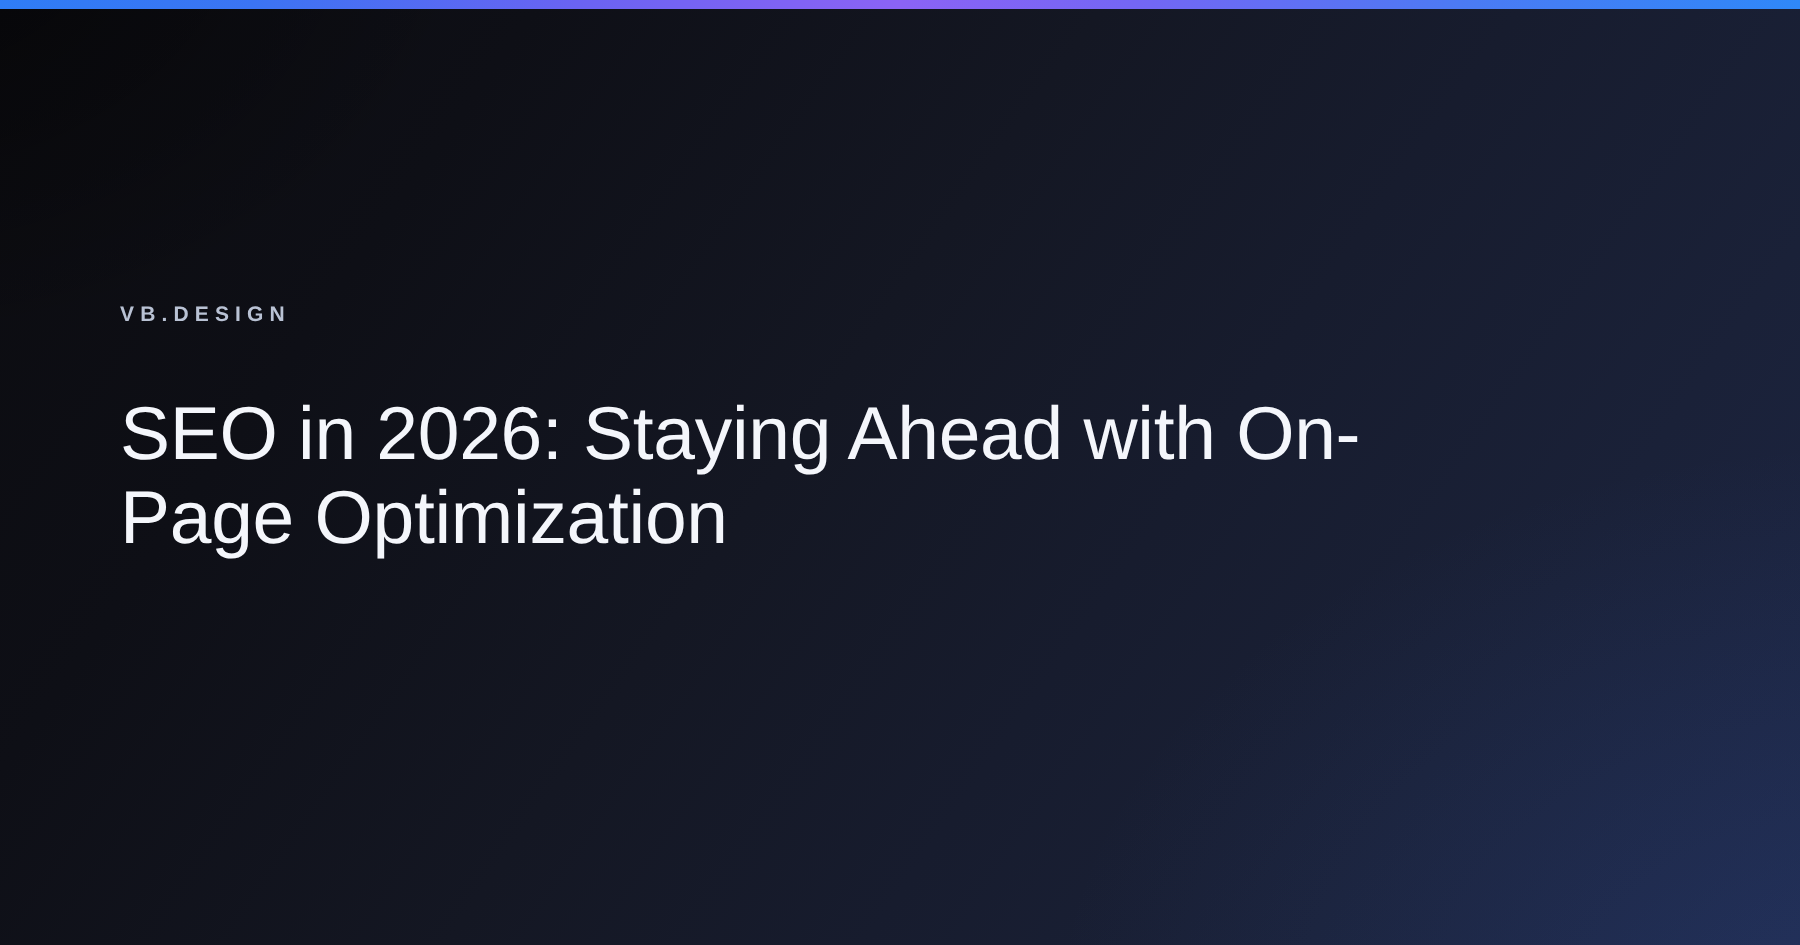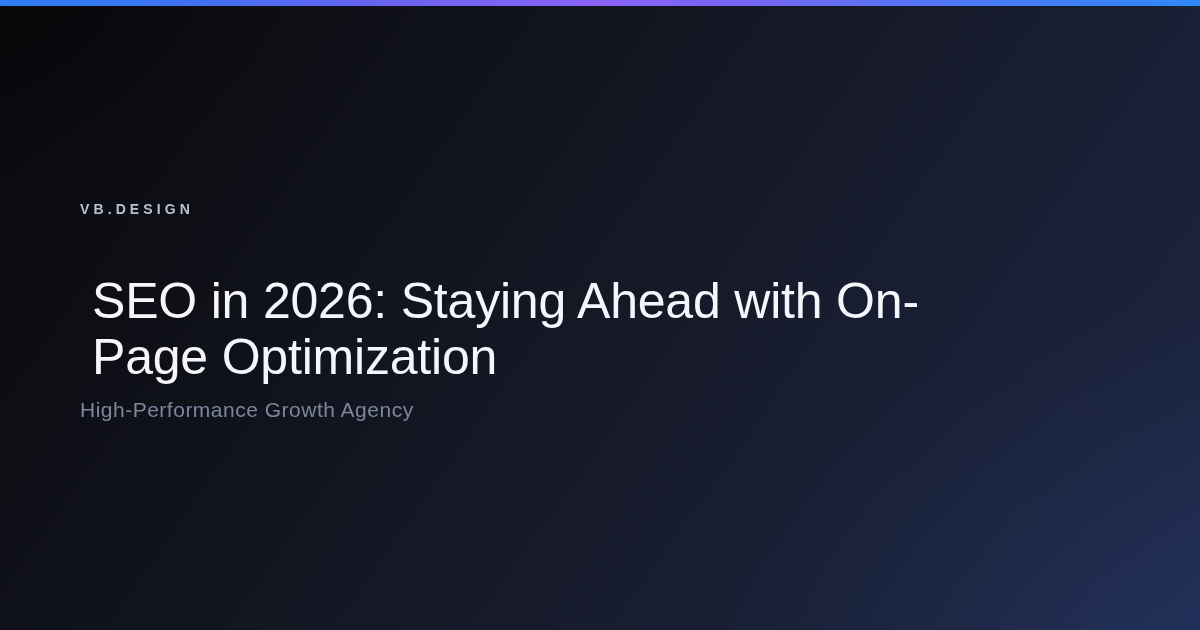--- a/index.html
+++ b/index.html
@@ -74,21 +74,21 @@
     letter-spacing: 4.1px;
     color: #b9c2d4;
     white-space: nowrap;
   }
 
   .headline {
     position: absolute;
     top: 261px;
     left: 0;
     width: 860px;
-    margin: 12px;
+    margin: 0;
     font-size: 50px;
     font-weight: 400;
     line-height: 1.12;
     letter-spacing: -0.2px;
     color: #f4f6fb;
   }
 
   .subtitle {
     position: absolute;
     top: 398px;
@@ -135,18 +135,17 @@
   <div class="bg-glow"></div>
 
   <div class="accent-bar"></div>
 
   <div class="content">
 
     <div class="eyebrow">VB.DESIGN</div>
 
     <h1 class="headline">SEO in 2026: Staying Ahead with On-Page Optimization</h1>
 
-    <div class="subtitle">High-Performance Growth Agency</div>
 
   </div>
 
 
 </div>
 
 </body></html>

